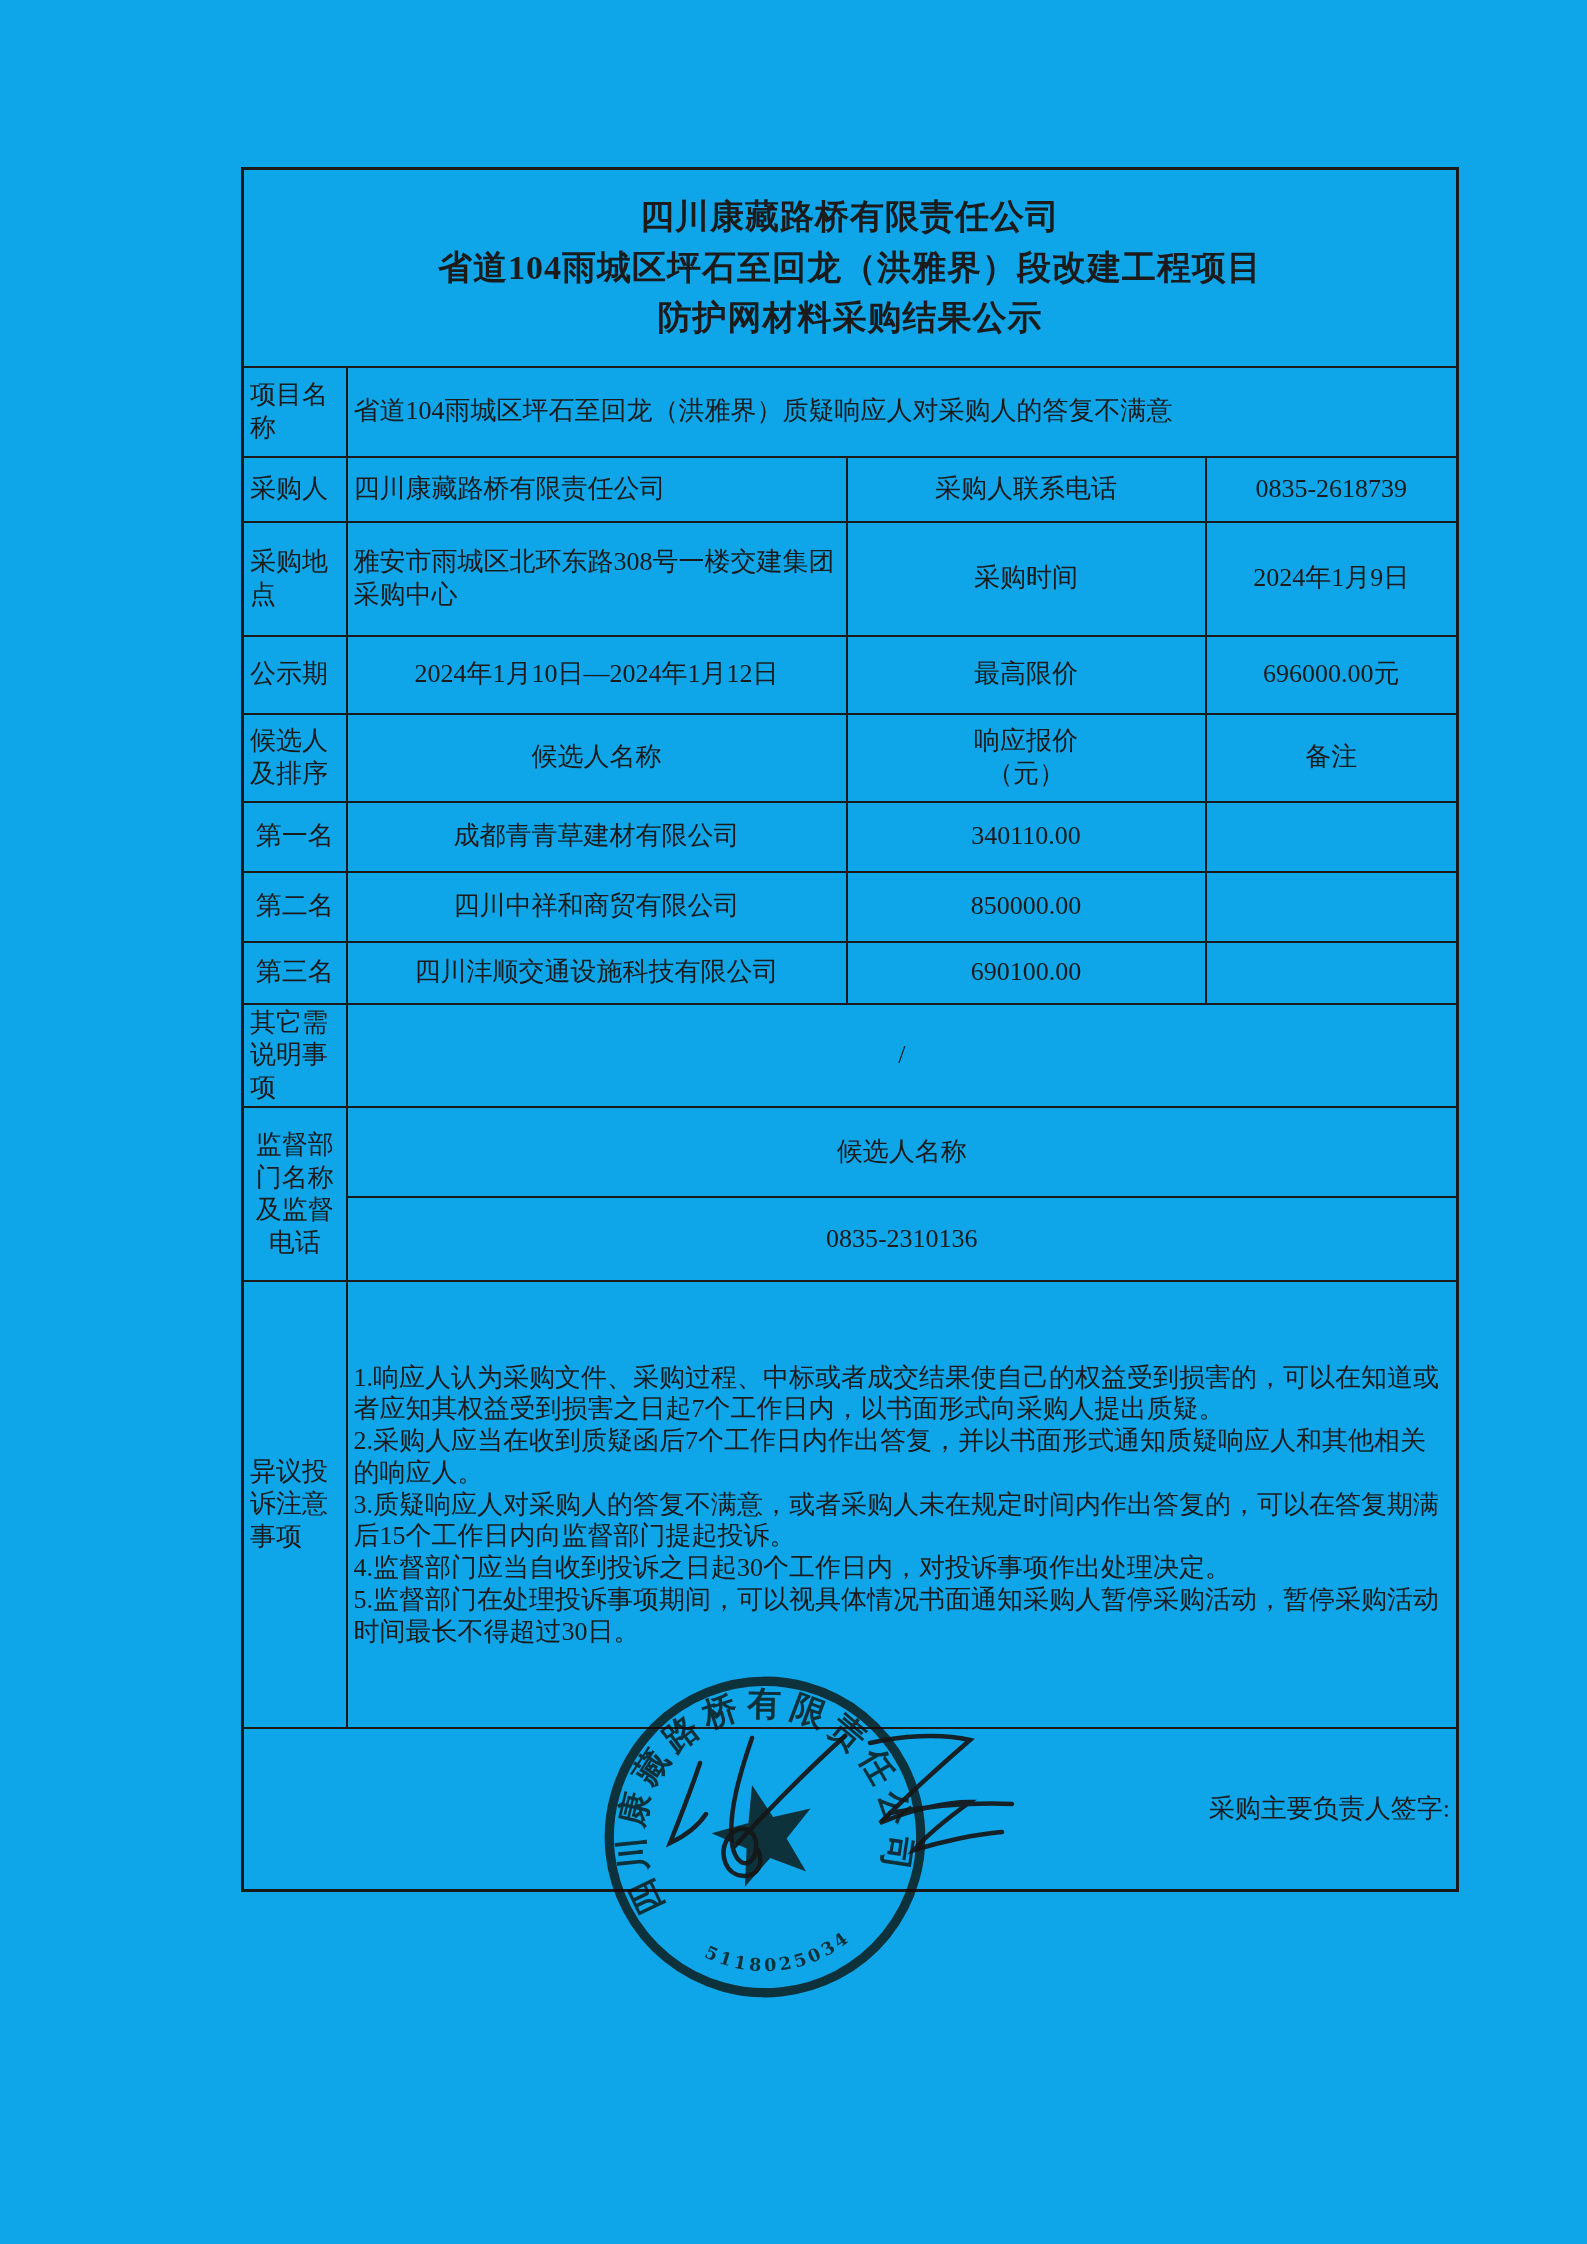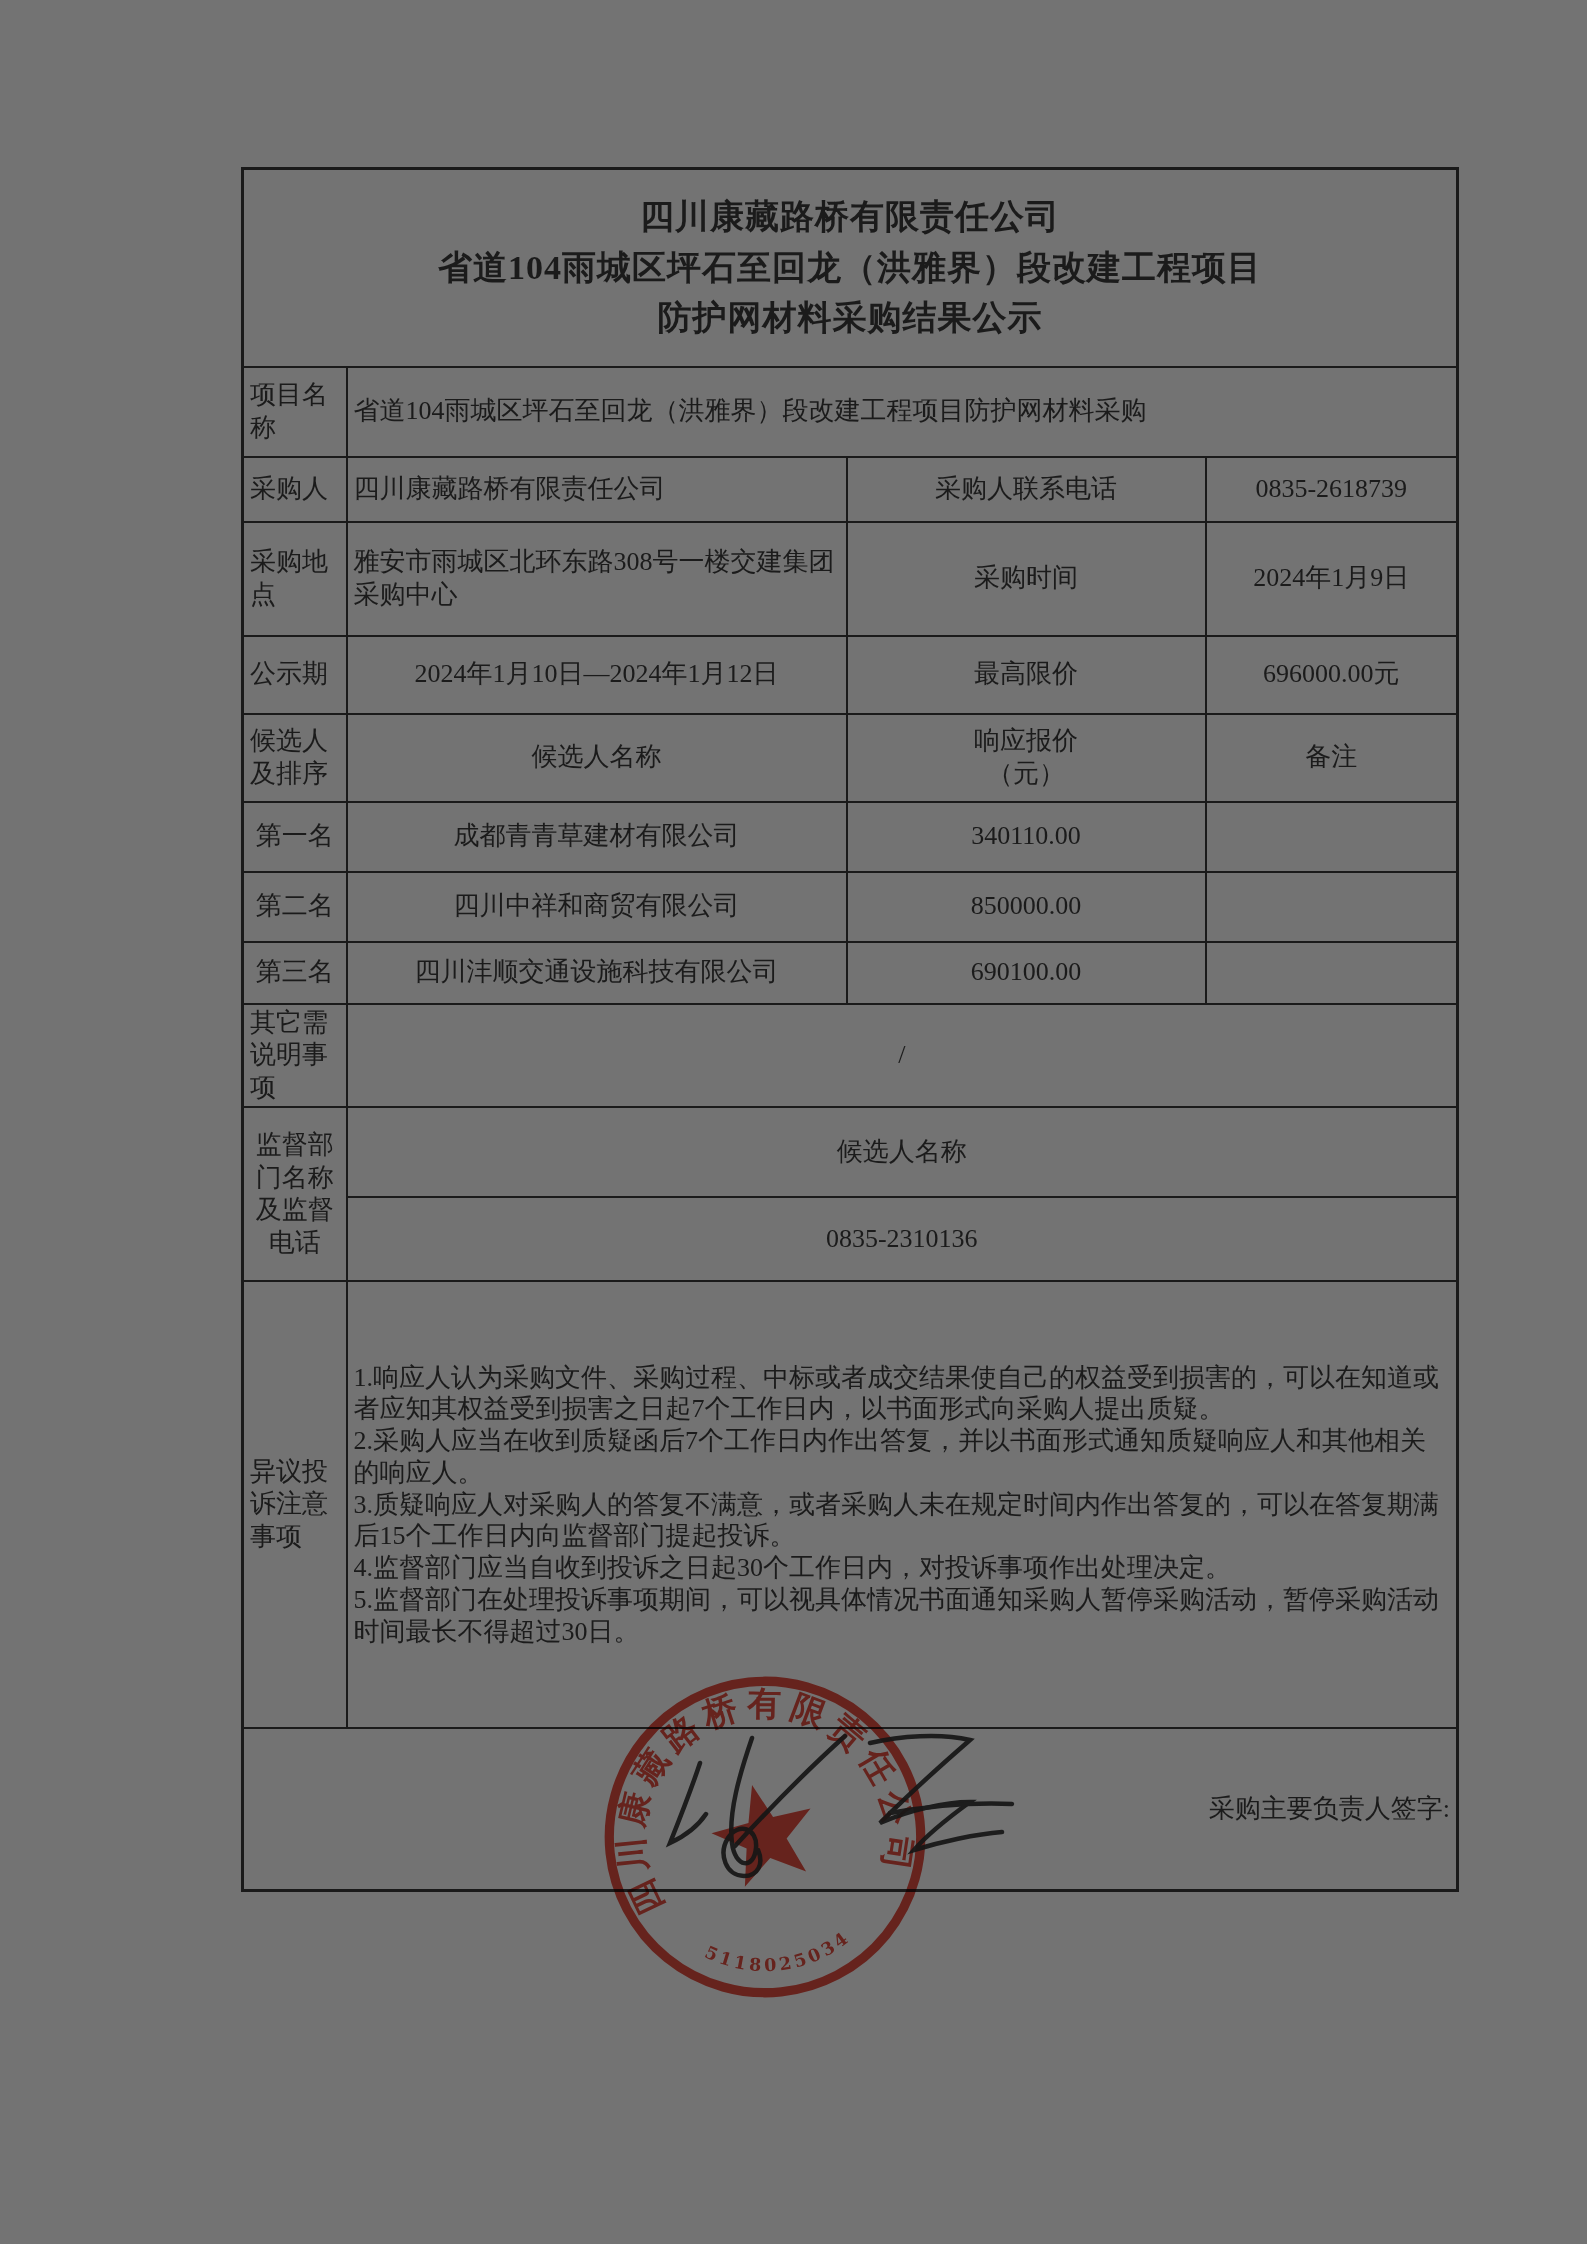--- a/index.html
+++ b/index.html
@@ -1,19 +1,19 @@
 <!DOCTYPE html>
 <html><head>
 <meta charset="utf-8">
 <style>
   html,body{margin:0;padding:0;background:#e8e8e8;}
   .page{
     position:relative;
     width:1587px;height:2244px;
-    background:#737373;
+    background:#0ea5e9;
     overflow:hidden;
     font-family:"Liberation Serif","DejaVu Serif",serif;
     color:#1b1b1b;
   }
   table.doc{
     position:absolute;left:241px;top:167px;
     width:1215px;
     border-collapse:collapse;
     table-layout:fixed;
     border:3px solid #1a1a1a;
@@ -71,21 +71,21 @@
         <tr style="height:198px">
       <td colspan="4" class="title-cell">
         <div class="title-line">四川康藏路桥有限责任公司</div>
         <div class="title-line">省道104雨城区坪石至回龙（洪雅界）段改建工程项目</div>
         <div class="title-line">防护网材料采购结果公示</div>
       </td>
     </tr>
 
     <tr style="height:90px">
       <td class="lbl">项目名称</td>
-      <td colspan="3" class="val-left">省道104雨城区坪石至回龙（洪雅界）段改建工程项目防护网材料采购</td>
+      <td colspan="3" class="val-left">省道104雨城区坪石至回龙（洪雅界）质疑响应人对采购人的答复不满意</td>
     </tr>
 
     <tr style="height:65px">
       <td class="lbl">采购人</td>
       <td class="val-left">四川康藏路桥有限责任公司</td>
       <td class="ctr">采购人联系电话</td>
       <td class="ctr">0835-2618739</td>
     </tr>
 
     <tr style="height:114px">

